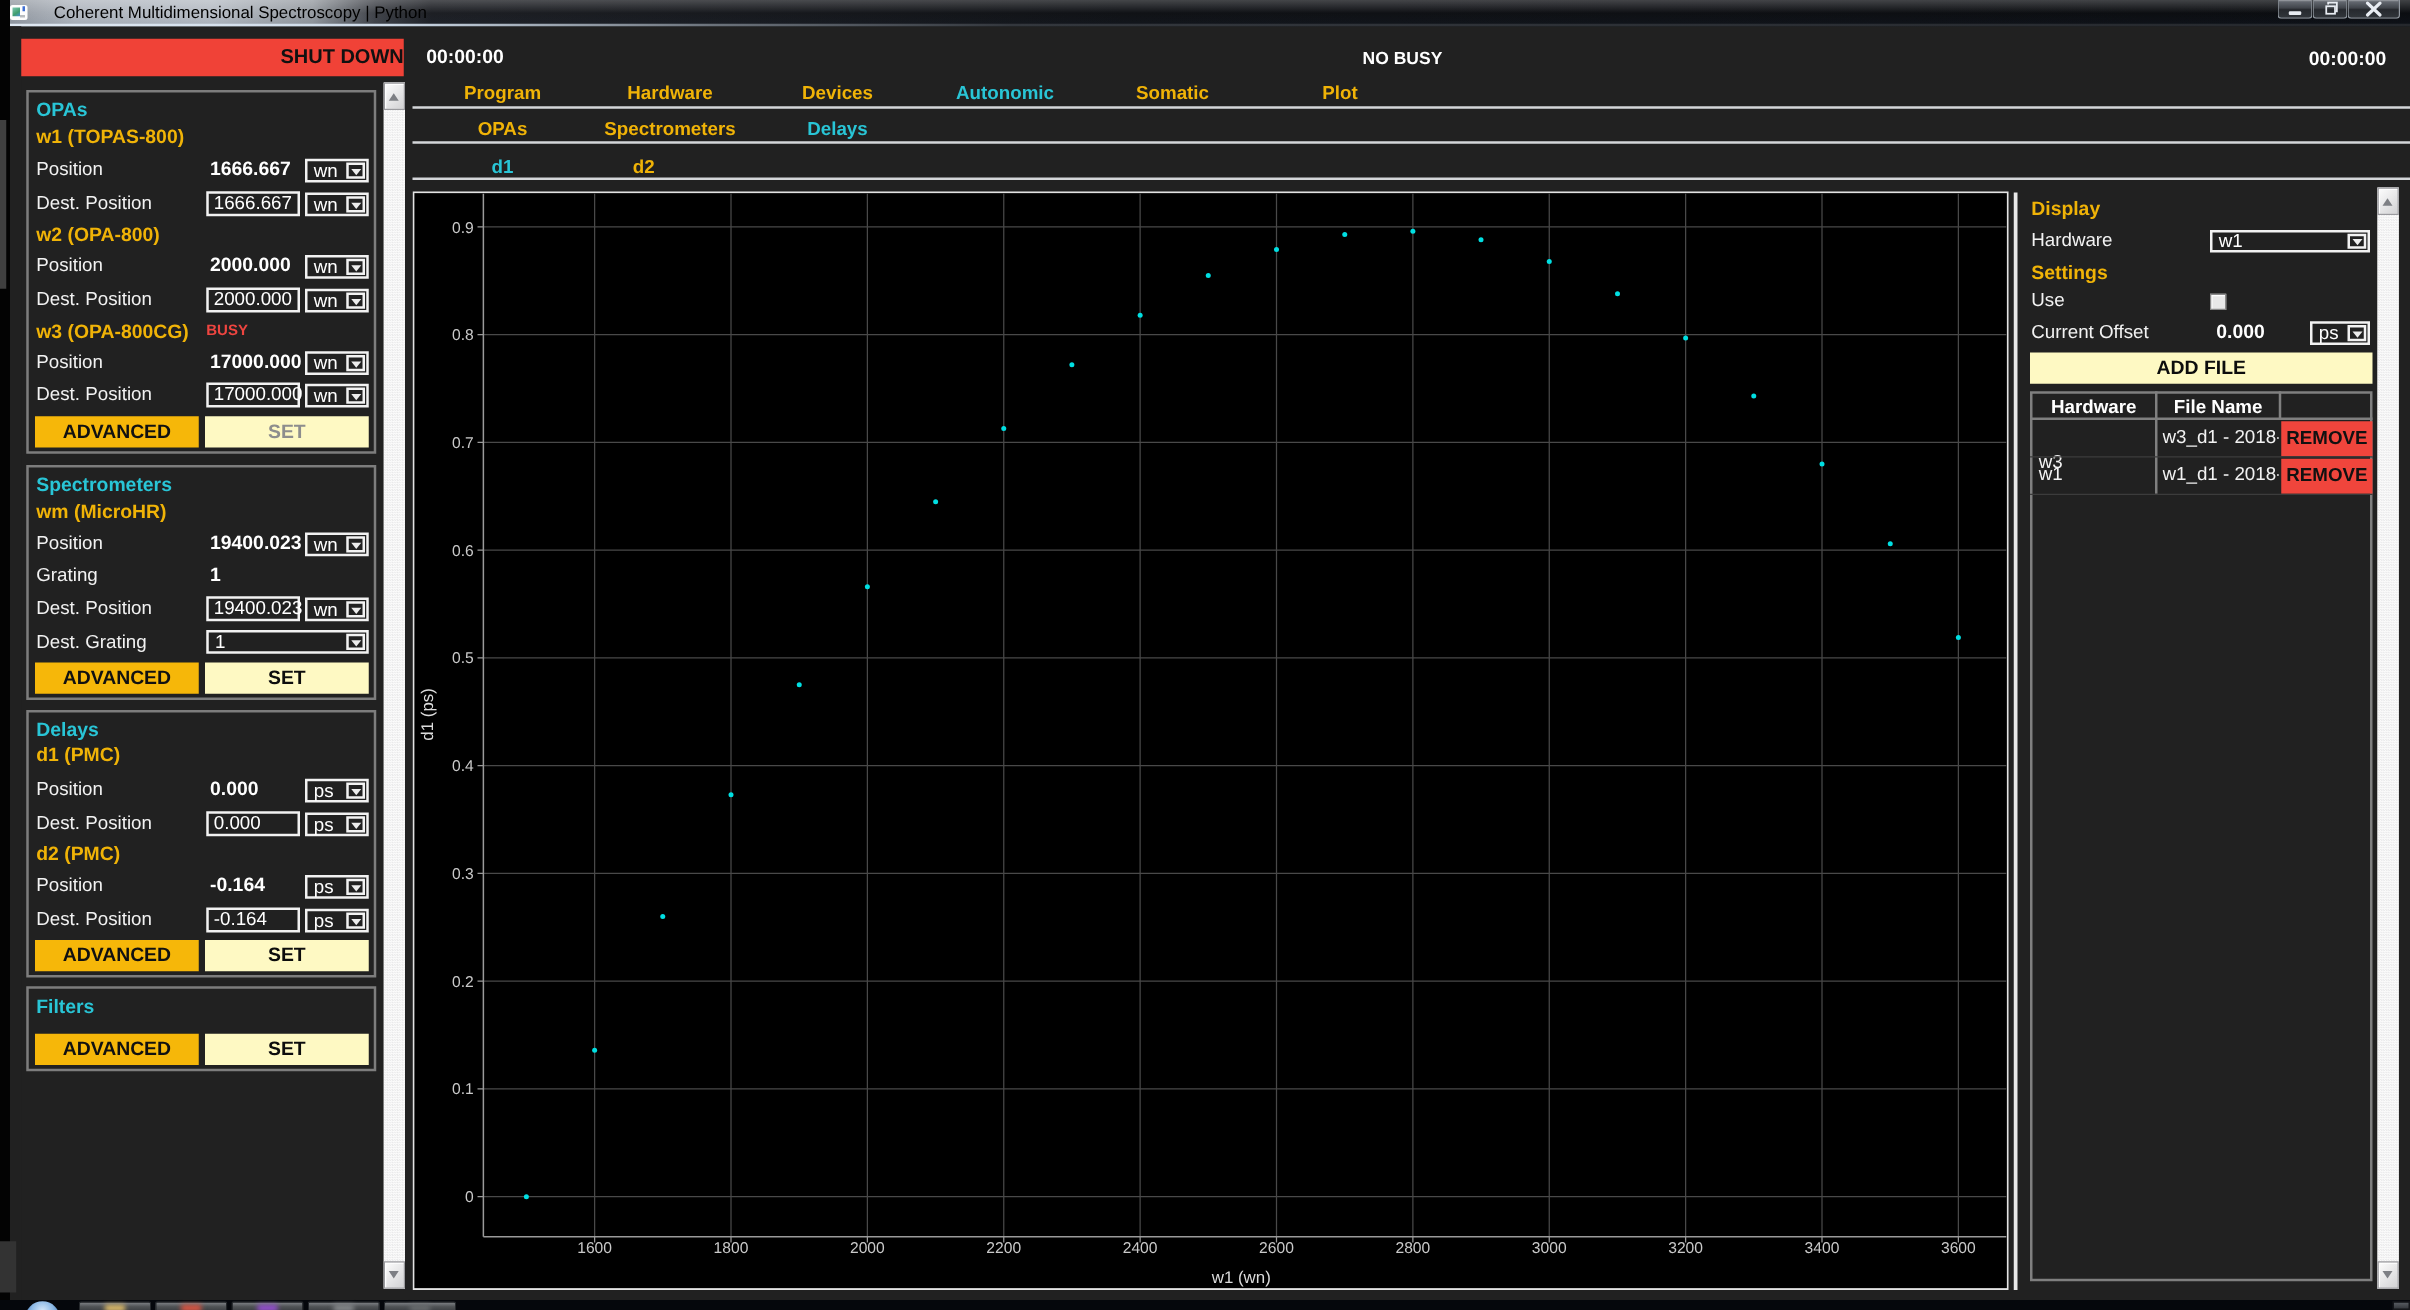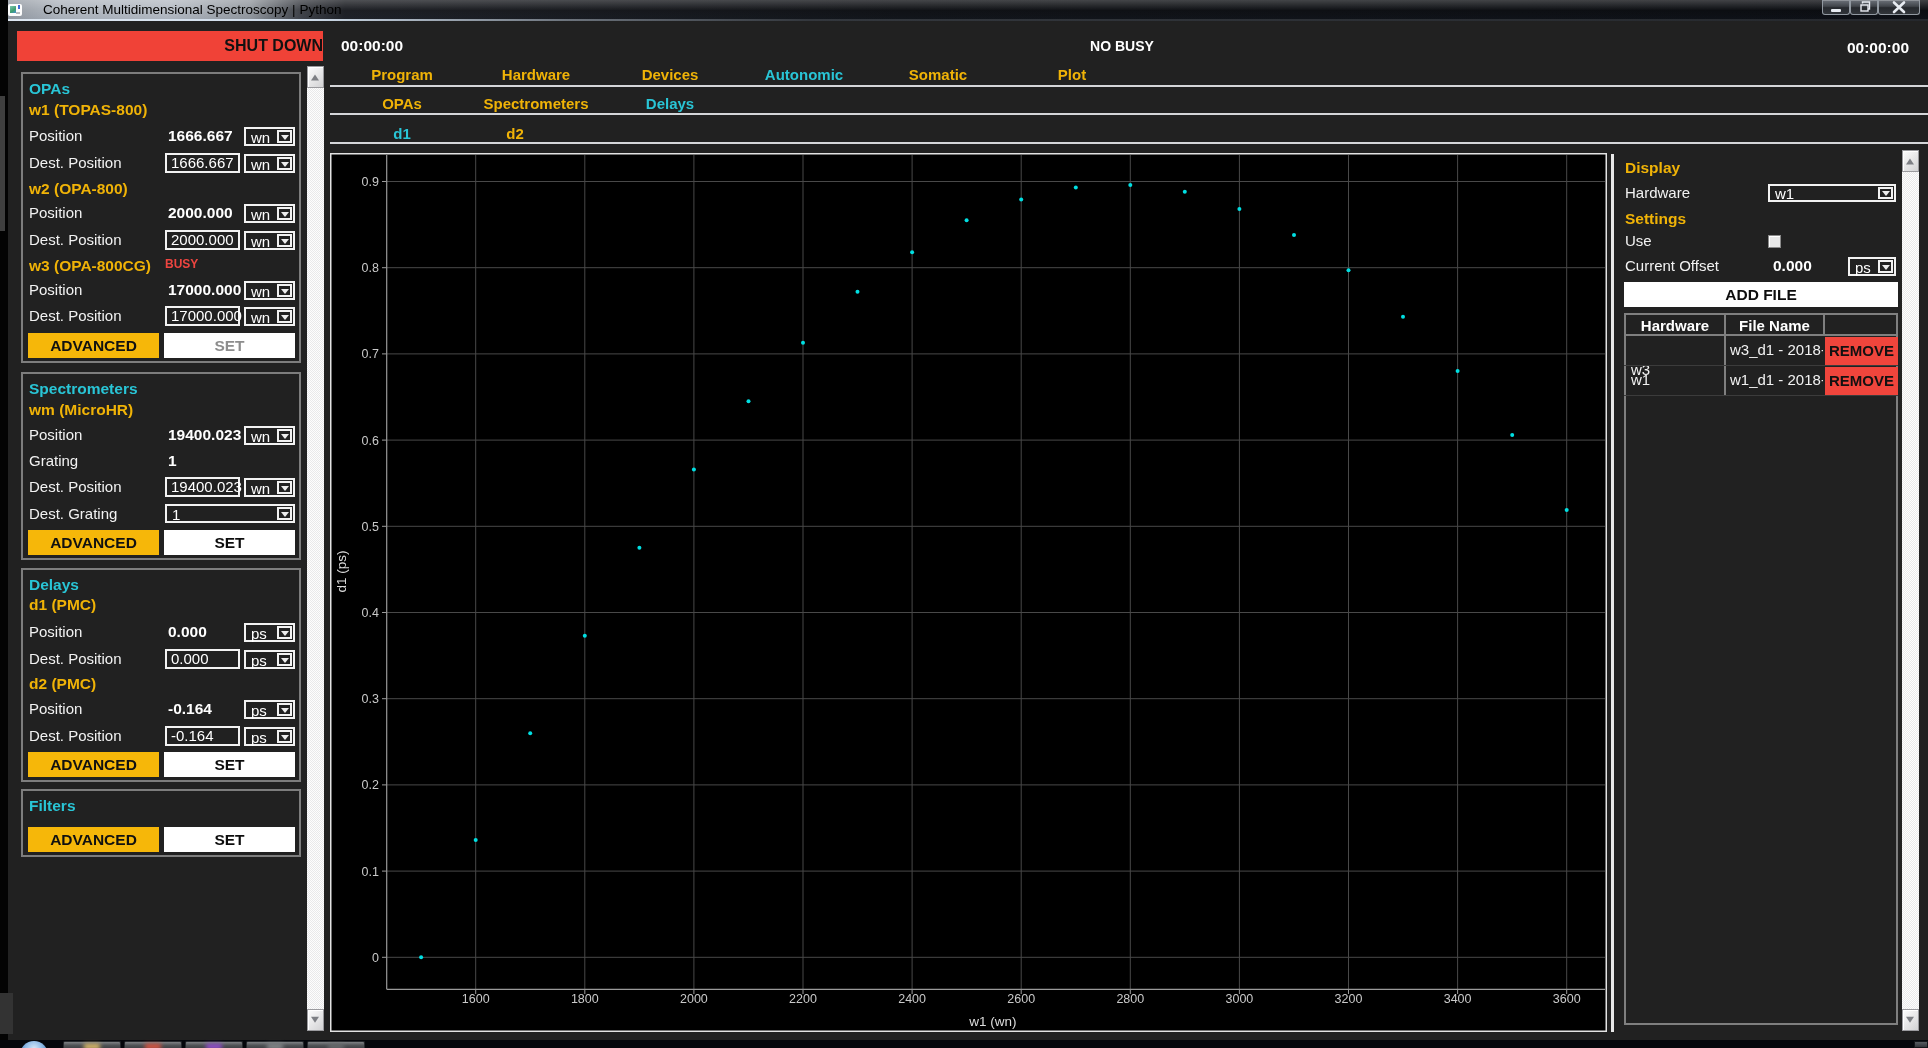--- a/index.html
+++ b/index.html
@@ -22,21 +22,21 @@
 .lb { font-size:15px; color:#f2f2f2; white-space:nowrap; }
 .hc { color:#29c5d6; font-weight:bold; font-size:15.5px; }
 .hy { color:#f0b307; font-weight:bold; font-size:15.5px; }
 .hr { color:#ee4540; font-weight:bold; font-size:12px; }
 .val { font-weight:bold; font-size:15.5px; white-space:nowrap; }
 .clip { overflow:hidden; }
 .panel { border:2px solid #7d7d7d; }
 .bred { background:#f04237; color:#111; font-weight:bold; text-align:center; }
 .big { font-size:16px;text-align:right; }
 .byl { background:#f6b709; color:#111; font-weight:bold; text-align:center; font-size:15.5px; }
-.btl { background:#ffffff; color:#0d0d0d; font-weight:bold; text-align:center; font-size:15.5px; }
+.btl { background:#fef9c3; color:#0d0d0d; font-weight:bold; text-align:center; font-size:15.5px; }
 .btl.dis { color:#8d8d8d; }
 .brm { background:#f0453c; color:#111; font-weight:bold; text-align:center; font-size:15px; }
 .combo { border:2px solid #f2f2f2; background:#212121; }
 .combo .ct { position:absolute; left:5px; top:50%; transform:translateY(-50%); font-size:15px; color:#fff; }
 .combo .cb { position:absolute; right:1px; top:1px; bottom:1px; width:15px; border:2px solid #f2f2f2; }
 .combo .cb i { position:absolute; left:50%; top:50%; transform:translate(-50%,-38%);
   border-left:4.5px solid transparent; border-right:4.5px solid transparent; border-top:5.5px solid #ececec; }
 .tin { border:2px solid #f2f2f2; background:#212121; padding-left:4px; font-size:15px; line-height:16px; }
 .clk { font-weight:bold; font-size:15.5px; color:#fff; white-space:nowrap; }
 .tab { width:134px; text-align:center; font-weight:bold; font-size:15px; }

